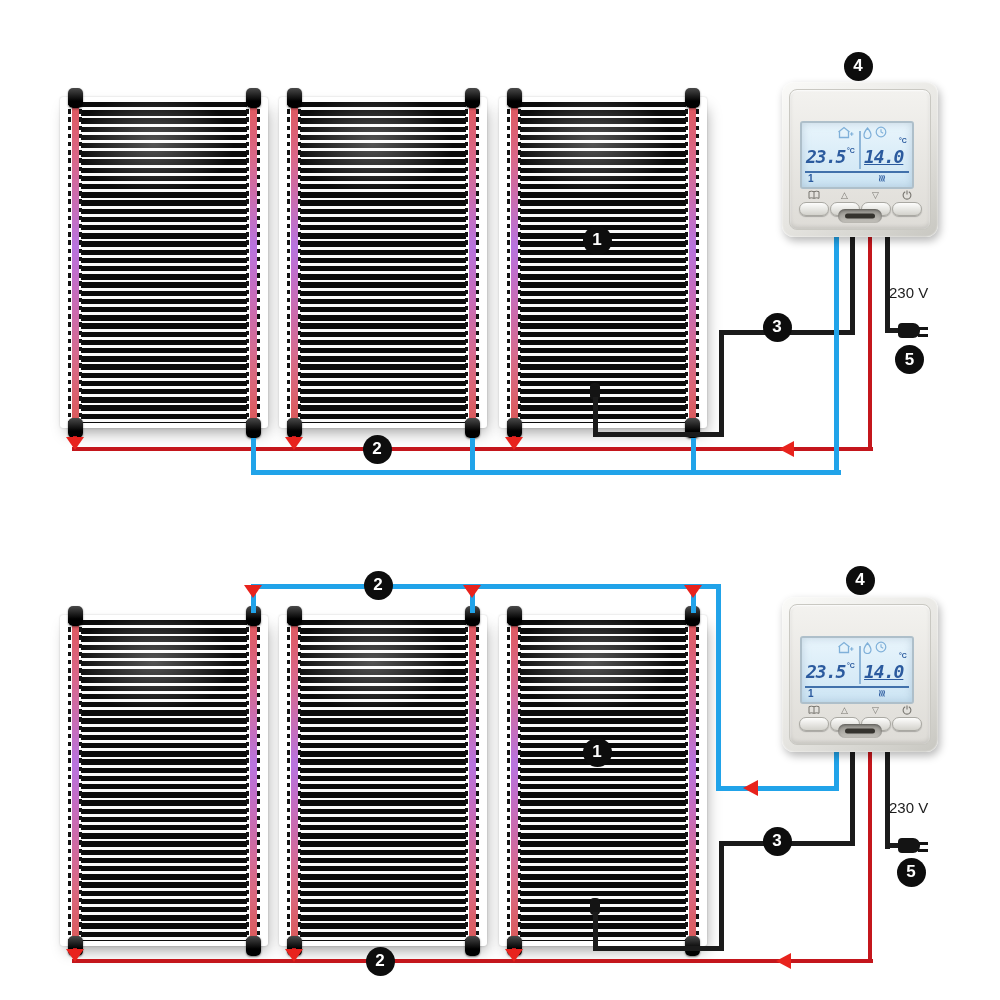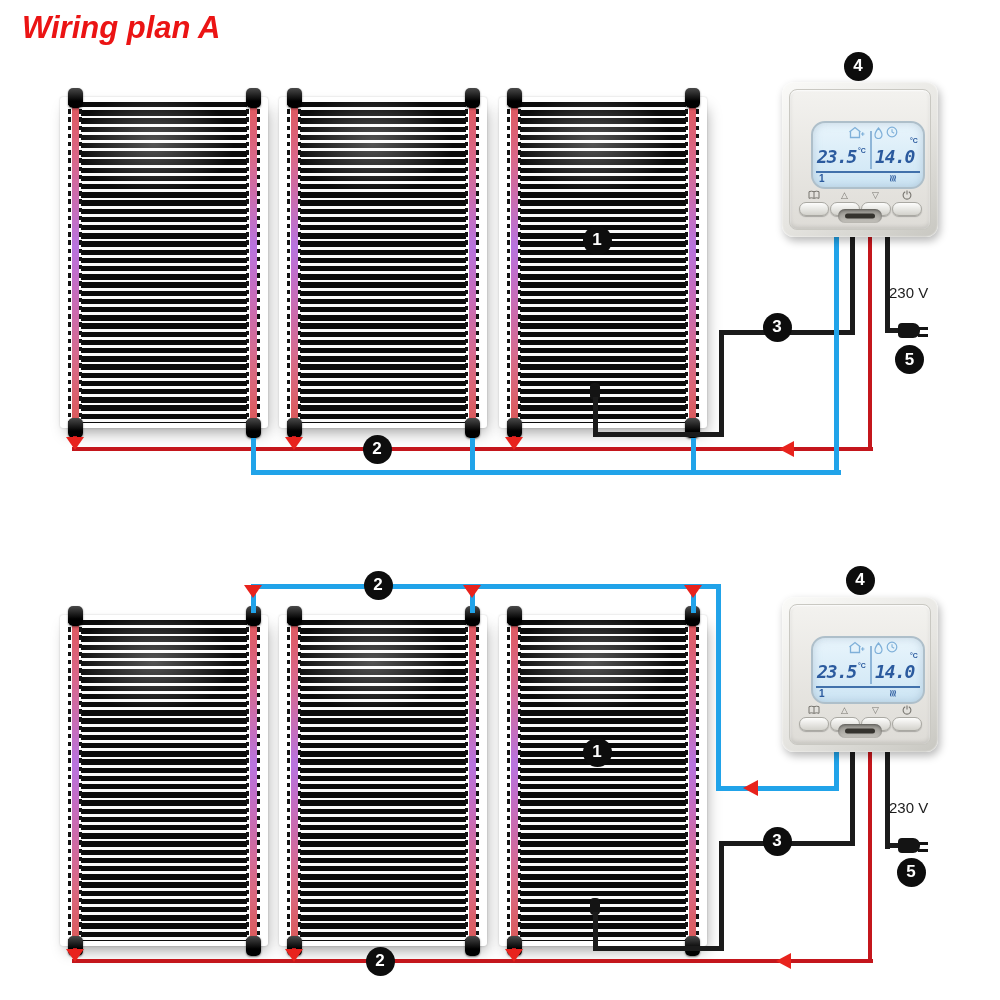--- a/index.html
+++ b/index.html
@@ -40,49 +40,48 @@
   .plug-b{position:absolute;width:22px;height:15px;border-radius:4px 7px 7px 4px;background:#141414;}
   .prong{position:absolute;width:10px;height:2.6px;background:#141414;}
 
   
   .thermo{position:absolute;width:156px;height:155px;border-radius:12px;
           background:linear-gradient(145deg,#fafaf8,#e6e5e1 55%,#c8c7c1);
           box-shadow:2px 4px 8px rgba(0,0,0,.28),inset 0 0 2px #fff;}
   .t-face{position:absolute;inset:7px;border-radius:8px;
           background:linear-gradient(180deg,#f3f2ef,#dedcd7);border:1px solid #c9c8c2;
           box-shadow:inset 0 1px 2px rgba(255,255,255,.9),inset 0 -2px 4px rgba(0,0,0,.12);}
-  .lcd{position:absolute;left:21px;top:31px;width:110px;height:64px;border-radius:14px;
+  .lcd{position:absolute;left:10px;top:31px;width:110px;height:64px;border-radius:3px;
        background:linear-gradient(180deg,#e9f5fc,#cde5f4);border:2px solid #aebfca;
        box-shadow:inset 0 0 8px rgba(120,150,175,.35);}
   .lcd-div{position:absolute;left:57px;top:8px;height:38px;width:1.5px;background:#8fb6d8;}
   .ic-house{position:absolute;left:35px;top:3px;}
   .ic-hand{position:absolute;left:60px;top:4px;}
   .ic-clock{position:absolute;left:73px;top:3px;}
   .t-big{position:absolute;top:23px;font:italic 700 18px "DejaVu Sans Mono",monospace;color:#2b5a9e;letter-spacing:-1px;white-space:nowrap;}
-  .t-room{left:4px;} .t-set{left:62px;}
+  .t-room{left:4px;} .t-set{left:62px;text-decoration:underline;}
   .t-sm{position:absolute;font:700 7px "Liberation Sans",sans-serif;color:#2b5a9e;}
   .t-room-u{left:45px;top:24px;} .t-set-u{left:97px;top:14px;}
   .lcd-line{position:absolute;left:3px;right:3px;top:48px;height:1.5px;background:#4171ab;}
   .t-prog{position:absolute;left:6px;top:50px;font:700 10px "Liberation Sans",sans-serif;color:#2b5a9e;}
   .t-wave{position:absolute;left:76px;top:50px;font:700 10px "DejaVu Sans",sans-serif;color:#2b5a9e;transform:rotate(90deg);}
   .btns{position:absolute;left:8px;right:8px;top:100px;display:flex;}
   .bcol{flex:1;display:flex;flex-direction:column;align-items:center;gap:2px;}
   .bic{height:10px;line-height:10px;font-size:9px;color:#77756f;text-align:center;}
   .oval{width:28px;height:12px;border-radius:7px;background:linear-gradient(180deg,#fdfdfc,#d3d2cc);
         border:1px solid #a9a8a2;box-shadow:0 1px 1px rgba(0,0,0,.25);}
   .slot{position:absolute;left:50%;top:119px;transform:translateX(-50%);width:44px;height:14px;border-radius:8px;
         background:linear-gradient(180deg,#8f8d87,#c6c4be);box-shadow:inset 0 1px 3px rgba(0,0,0,.4);}
   .slit{position:absolute;left:50%;top:50%;transform:translate(-50%,-50%);width:30px;height:5px;border-radius:3px;background:#35332e;}
 </style>
 </head>
 <body>
 
 <div id="canvas">
 
-  <div class="title" style="top:10px">Wiring plan A</div>
 
   <div class="panel" style="left:60px;top:97px">
     <div class="stripes"></div>
       <div class="sheen"></div>
     <div class="bus bus-l"></div>
       <div class="bus bus-r"></div>
     <div class="clamp cl-tl"></div>
       <div class="clamp cl-tr"></div>
     <div class="clamp cl-bl"></div>
       <div class="clamp cl-br"></div>

